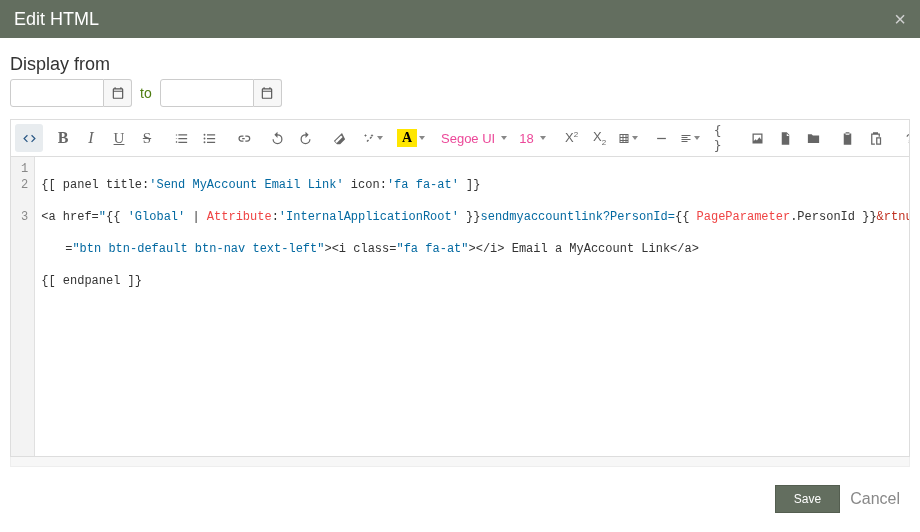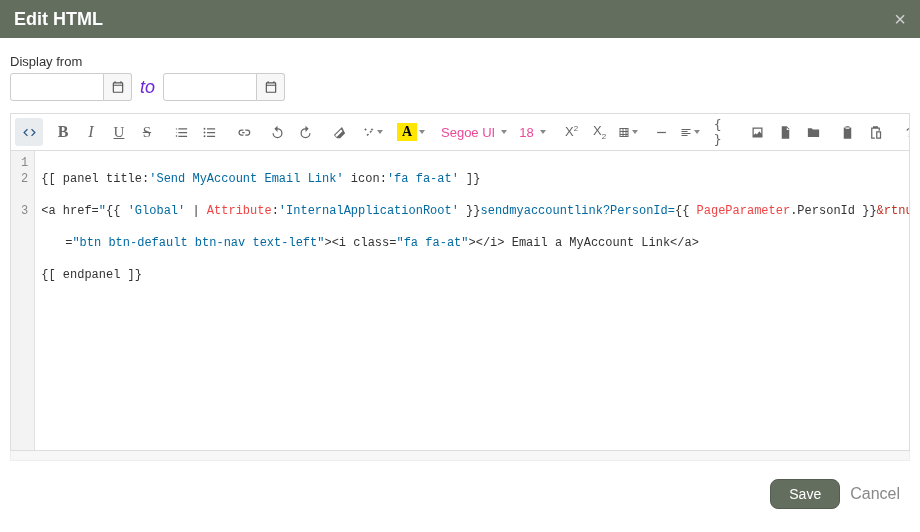--- a/index.html
+++ b/index.html
@@ -7,30 +7,30 @@
 
   .modal-header {
     background: #636e5f;
     color: #fff;
     padding: 8px 14px;
     display: flex;
     align-items: center;
     justify-content: space-between;
     height: 38px;
   }
-  .modal-header h2 { font-size: 18px; font-weight: 700; }
+  .modal-header h2 { font-size: 18px; font-weight: 400; }
   .modal-close { color: #d0d0d0; font-size: 20px; cursor: pointer; line-height: 1; }
 
   .form-row {
     padding: 16px 10px 12px 10px;
     display: flex;
     flex-direction: column;
     gap: 4px;
   }
-  .form-label { color: #333; font-size: 13px; }
+  .form-label { color: #333; font-size: 18px; }
   .date-range { display: flex; align-items: center; gap: 8px; }
   .date-input-wrap { display: flex; }
   .date-input {
     border: 1px solid #ccc;
     border-radius: 3px 0 0 3px;
     height: 28px;
     width: 94px;
     padding: 0 6px;
     font-size: 13px;
   }
@@ -40,21 +40,21 @@
     background: #f7f7f7;
     width: 28px;
     height: 28px;
     border-radius: 0 3px 3px 0;
     display: flex;
     align-items: center;
     justify-content: center;
     cursor: pointer;
   }
   .date-btn svg { width: 14px; height: 14px; fill: #555; }
-  .to-text { color: #6d28d9; font-size: 18px; font-style: italic; }
+  .to-text { color: #4d7c0f; font-size: 14px; }
 
   .editor-wrap { padding: 0 10px; }
   .toolbar {
     border: 1px solid #ddd;
     background: #fff;
     display: flex;
     align-items: center;
     padding: 4px 4px;
     gap: 0;
     flex-wrap: nowrap;
@@ -168,23 +168,23 @@
     display: flex;
     justify-content: flex-end;
     align-items: center;
     gap: 10px;
     padding: 18px 20px 12px 20px;
   }
   .btn-save {
     background: #636e5f;
     color: #fff;
     border: 1px solid #545e50;
-    border-radius: 8px;
+    border-radius: 0;
     padding: 6px 18px;
-    font-size: 14px;
+    font-size: 12px;
     cursor: pointer;
   }
   .btn-cancel {
     background: transparent;
     border: none;
     color: #888;
     font-size: 16px;
     cursor: pointer;
   }
 

